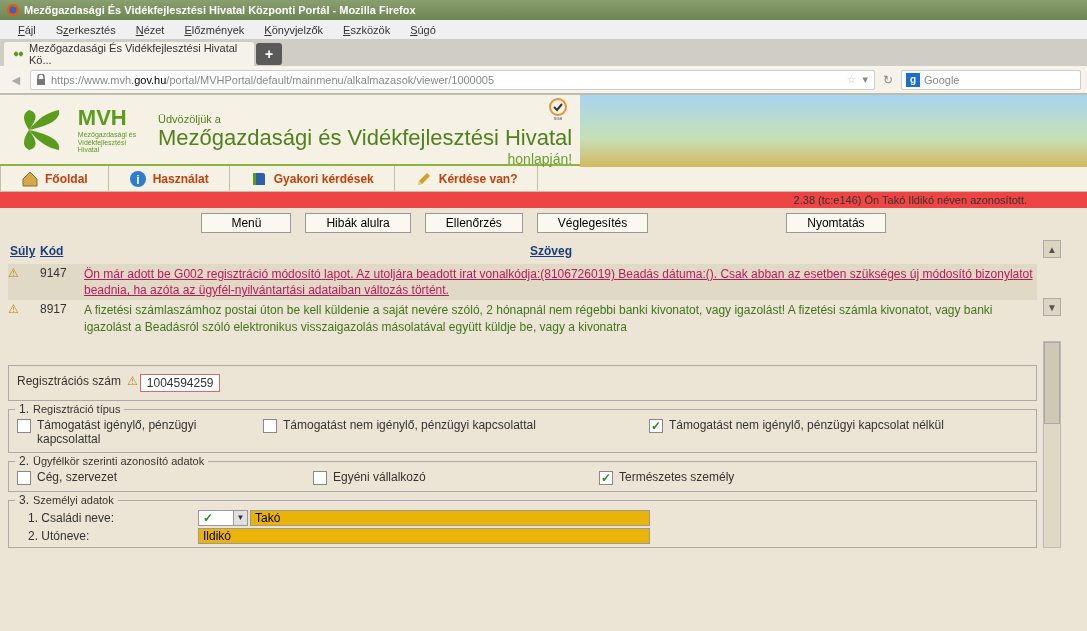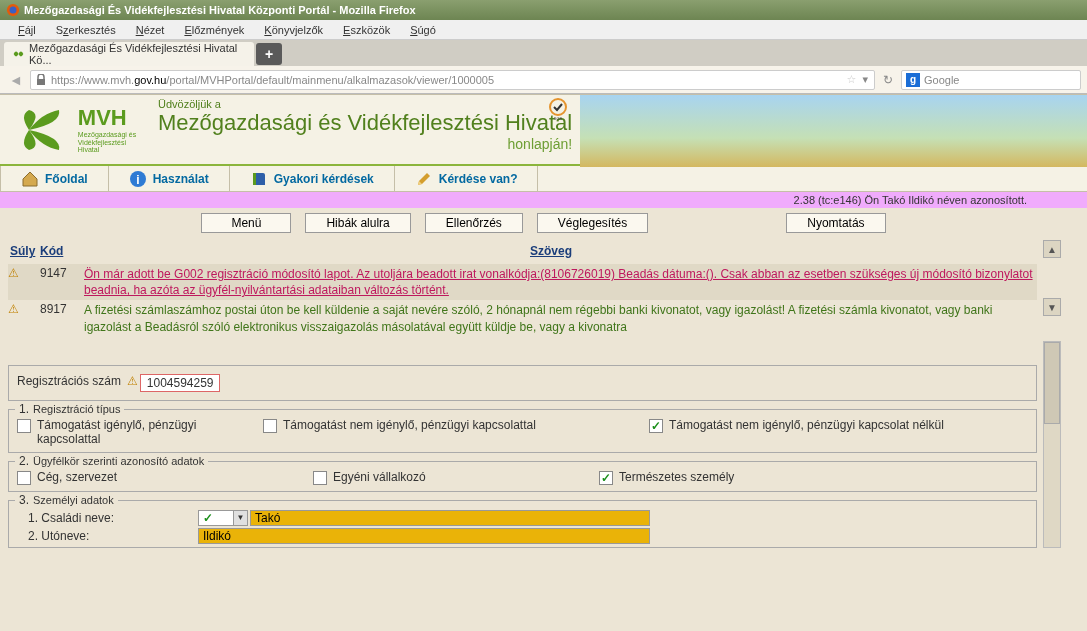--- a/index.html
+++ b/index.html
@@ -29,34 +29,34 @@
   
   
   .page { background: #f0eddf; }
   .header { height: 72px; display: flex; border-top: 1px solid #c5bfa8; border-bottom: 2px solid #8bb53c; background: #f5f2e5; }
   .logo-block { width: 150px; display: flex; align-items: center; justify-content: center; }
   .logo-leaf { width: 60px; height: 50px; position: relative; }
   .logo-leaf svg { width: 100%; height: 100%; }
   .logo-text { margin-left: 4px; }
   .logo-main { color: #5b9b1e; font-size: 22px; font-weight: bold; }
   .logo-sub { color: #5b9b1e; font-size: 7px; line-height: 1.1; }
-  .welcome { flex: 0 0 auto; padding: 3px 8px 0 8px; position: relative; }
+  .welcome { flex: 0 0 auto; padding: 18px 8px 0 8px; position: relative; }
   .welcome-small { color: #51801d; font-size: 11px; }
   .welcome-big { color: #51801d; font-size: 22px; }
   .welcome-sub { color: #6d9e33; font-size: 14px; text-align: right; }
   .sgs-badge { position: absolute; top: 2px; right: 10px; width: 24px; height: 24px; }
   .header-img { flex: 1; }
   .header-photo { height: 72px; background: linear-gradient(#a8d4f0, #c5e0b5 60%, #d4b860); }
   
   .navbar { height: 26px; background: #f5f2e5; border-bottom: 1px solid #c5bfa8; display: flex; align-items: center; }
-  .nav-item { display: flex; align-items: center; padding: 0 20px; font-weight: bold; font-size: 12px; color: #0369a1; border-right: 1px solid #c5bfa8; height: 100%; }
+  .nav-item { display: flex; align-items: center; padding: 0 20px; font-weight: bold; font-size: 12px; color: #c2410c; border-right: 1px solid #c5bfa8; height: 100%; }
   .nav-item:first-child { border-left: 1px solid #c5bfa8; margin-left: 0; }
   .nav-icon { width: 18px; height: 18px; margin-right: 6px; }
   
-  .status-line { text-align: right; padding: 2px 60px 2px 0; font-size: 11px; color: #333; background: #f0abfc; }
+  .status-line { text-align: right; padding: 2px 60px 2px 0; font-size: 11px; color: #333; background: #ef4444; }
   
   .toolbar { height: 30px; display: flex; align-items: center; justify-content: center; gap: 14px; background: #ece5d5; padding: 0 0; }
   .toolbar-gap { width: 110px; }
   .tbtn { background: #fbf8ef; border: 1px solid #999; padding: 2px 20px; font-size: 12px; cursor: pointer; min-width: 90px; }
   
   .messages { padding: 4px 50px 4px 8px; background: #ece5d5; position: relative; }
   .msg-header { display: flex; font-weight: bold; color: #1a3d7a; text-decoration: underline; font-size: 12px; padding: 2px 0 6px 0; }
   .msg-header .col-suly { width: 30px; margin-left: 2px; }
   .msg-header .col-kod { width: 44px; }
   .msg-header .col-sz { margin-left: 446px; }

